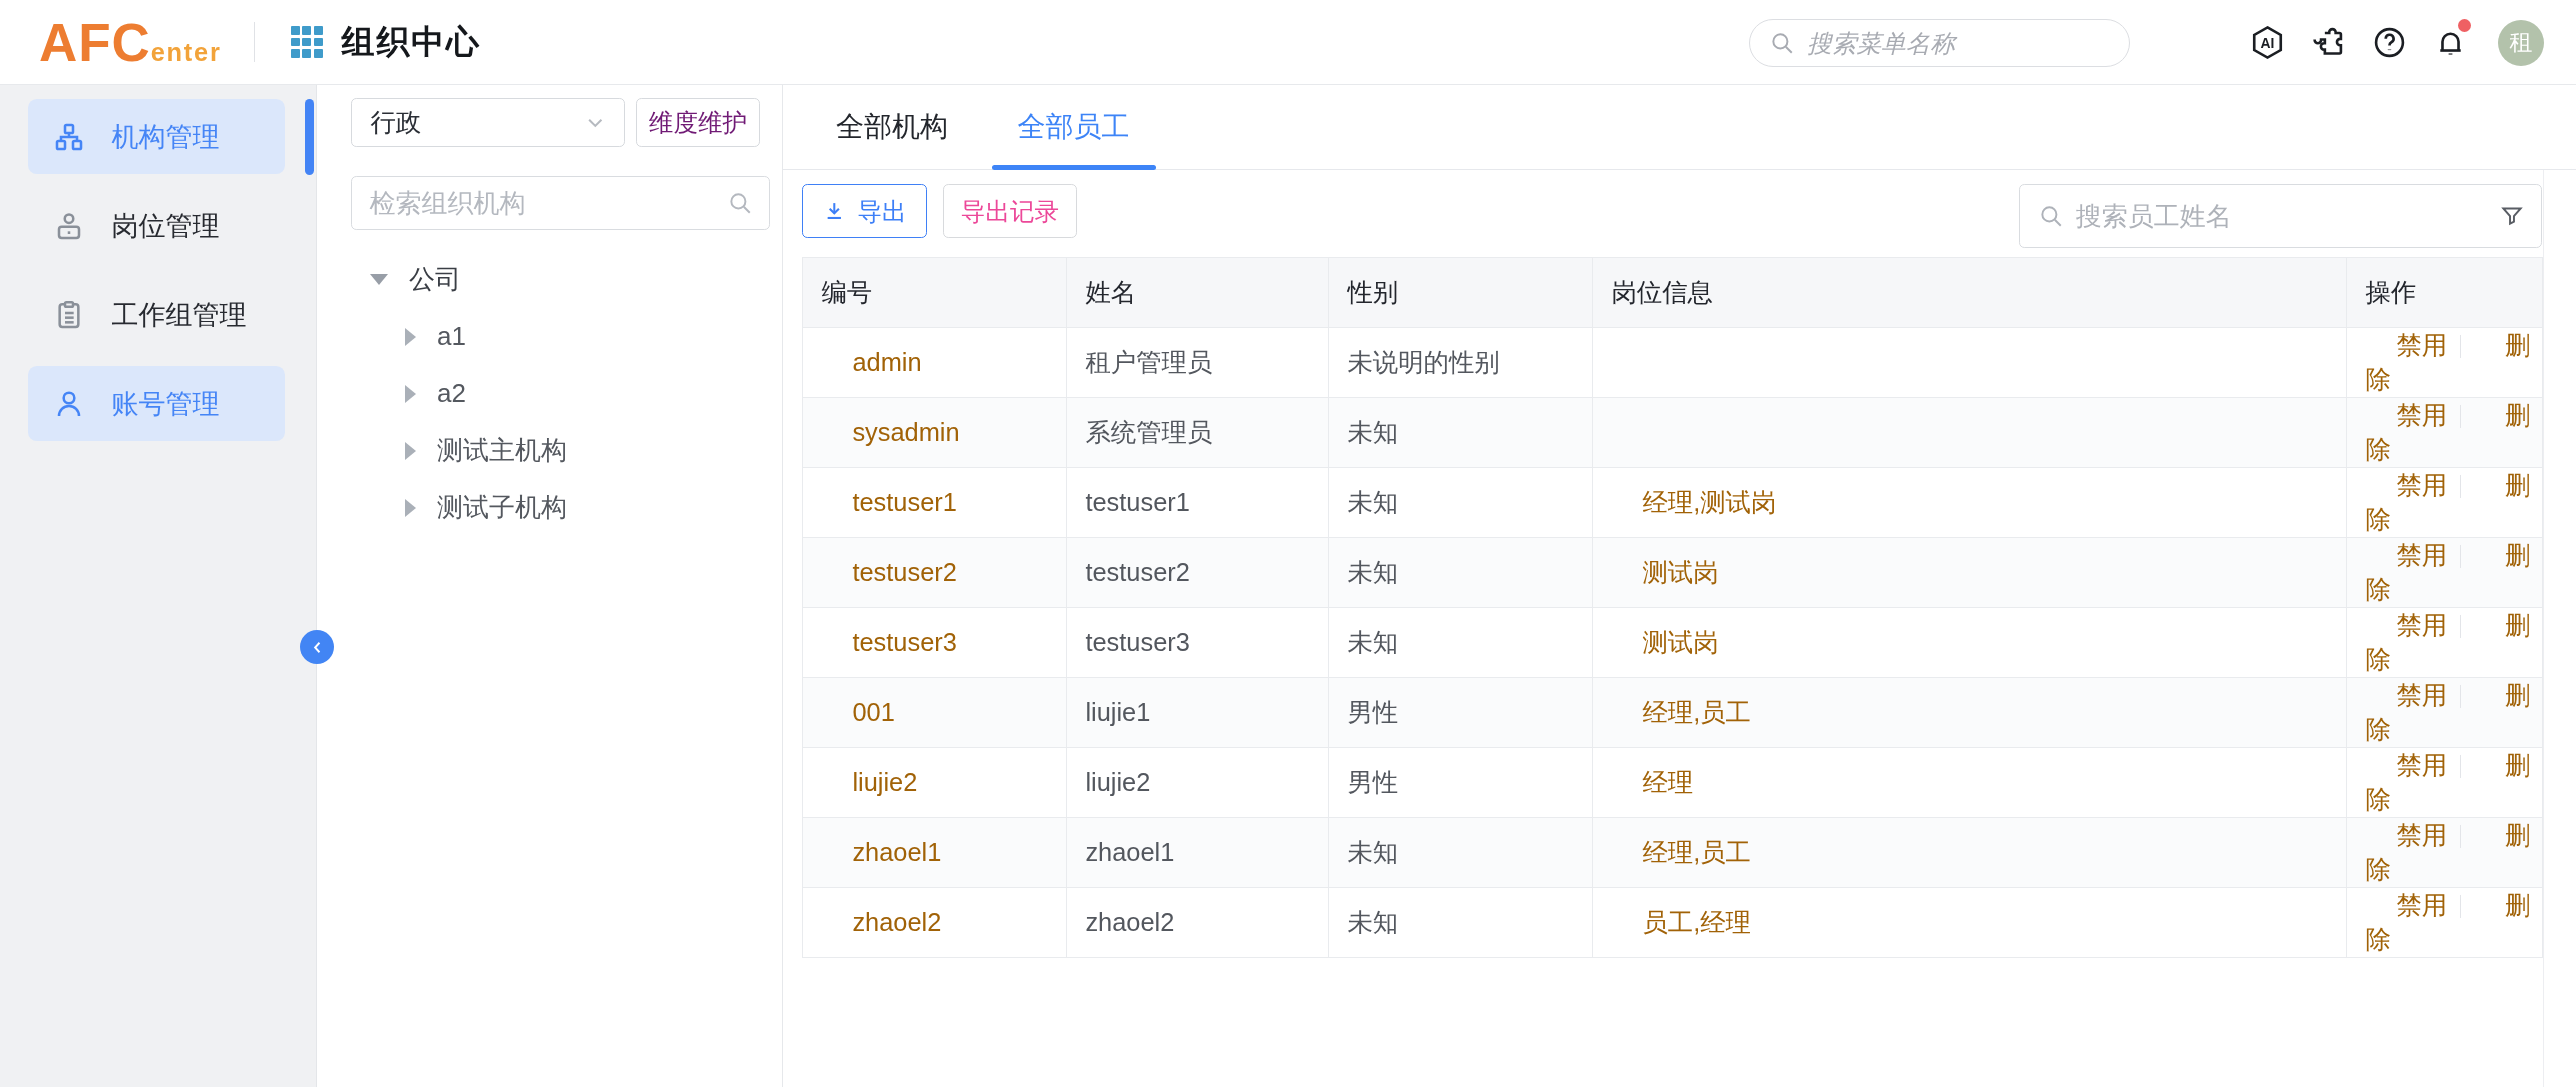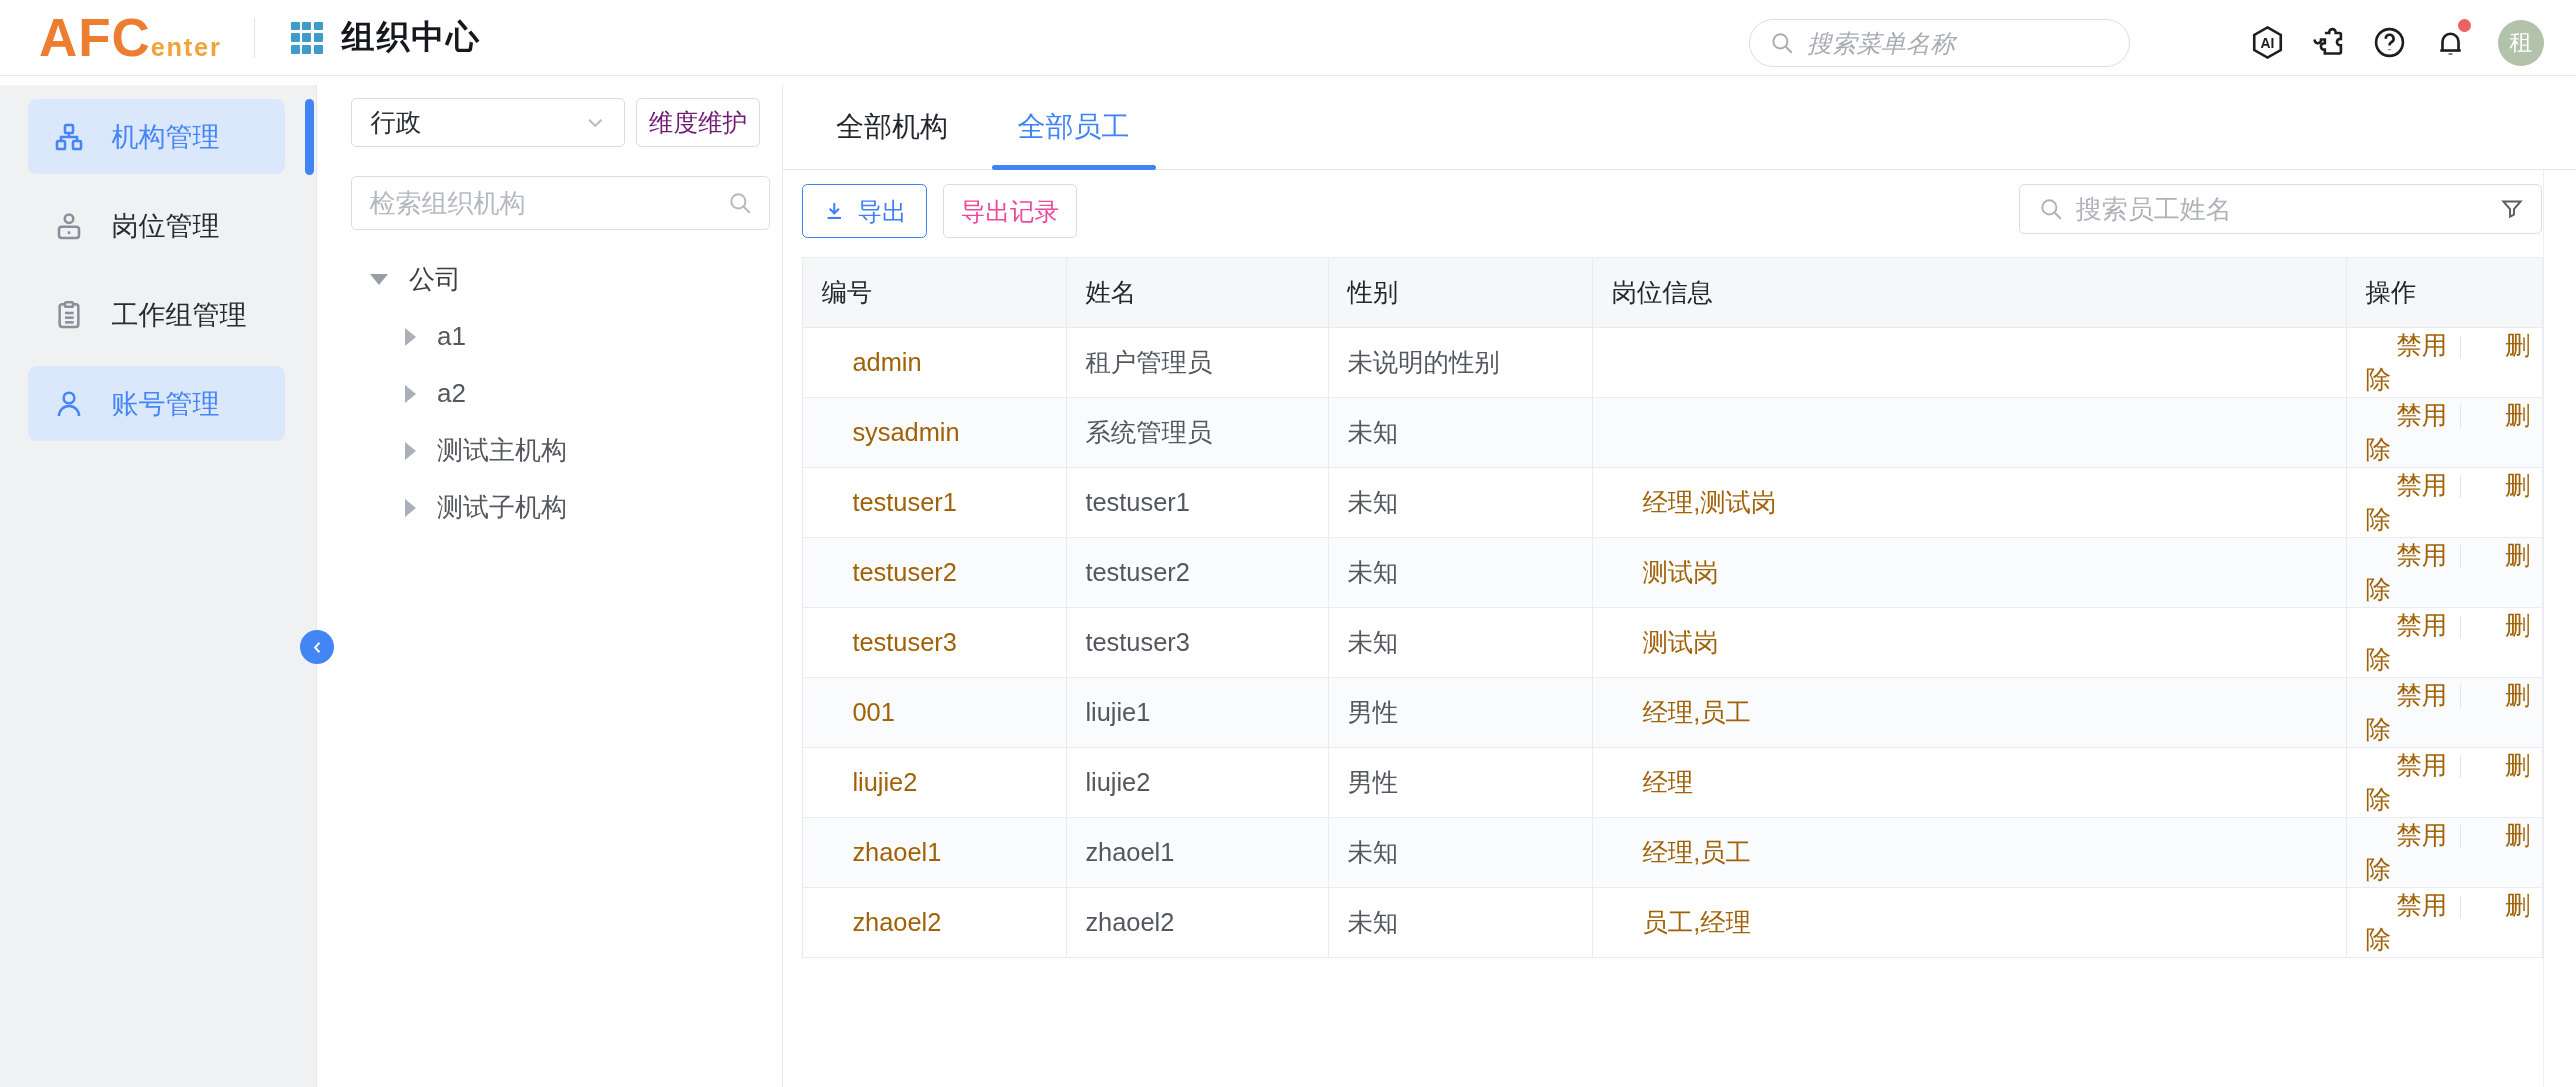--- a/index.html
+++ b/index.html
@@ -1,21 +1,21 @@
 <!DOCTYPE html>
 <html style="font-size:14px"><head>
 <meta charset="utf-8">
 <style>
   * { margin:0; padding:0; box-sizing:border-box; }
   html,body { width:2576px; height:1087px; overflow:hidden; background:#fff;
     font-family:"Liberation Sans","DejaVu Sans",sans-serif; }
   .app { position:relative; width:2576px; height:1087px; }
 
   
-  .topbar { position:absolute; left:0; top:0; width:2576px; height:76px;
+  .topbar { position:absolute; left:0; top:0; width:2576px; height:85px;
     background:#fff; border-bottom:0.9px solid #e7e9ec; display:flex; align-items:center; z-index:5; }
   .logo { margin-left:39px; display:flex; align-items:baseline; cursor:pointer; }
   .logo-main { font-size:53px; font-weight:bold; color:#ed7d31; letter-spacing:0.9px; line-height:1; }
   .logo-sub  { font-size:25.4px; font-weight:bold; color:#f2a33a; letter-spacing:1.8px; }
   .hdr-divider { width:0.9px; height:40px; background:#e0e2e6; margin:0 36px 0 32px; }
   .grid-icon { width:32px; height:32px; display:grid; grid-template-columns:repeat(3,1fr);
     grid-template-rows:repeat(3,1fr); gap:2.6px; margin-right:19px; }
   .grid-icon i { background:#3f9bca; border-radius:0.9px; }
   .app-title { font-size:33px; font-weight:bold; color:#15181c; letter-spacing:1.8px; }
   .menu-search { position:absolute; left:1749px; top:19px; width:381px; height:48px;
@@ -75,21 +75,21 @@
     font-size:28px; color:#23262c; cursor:pointer; margin-right:17.5px; }
   .tab.active { color:#3d84f7; }
   .tab.active::after { content:""; position:absolute; left:0; right:0; bottom:-0.9px; height:5.3px;
     background:#3d84f7; border-radius:2.6px; }
 
   .toolbar { position:absolute; left:0; top:85px; width:100%; height:87px; }
   .btn { position:absolute; top:14px; height:54px; border-radius:5.3px; background:#fff;
     display:flex; align-items:center; justify-content:center; cursor:pointer; font-size:24.6px; }
   .btn-export { left:19px; width:125px; border:0.9px solid #3f80f6; color:#3d7ff7; gap:10.5px; }
   .btn-records { left:160px; width:134px; border:0.9px solid #d8dadd; color:#ec4899; }
-  .emp-search { position:absolute; left:1236px; top:14px; width:523px; height:50px;
+  .emp-search { position:absolute; left:1236px; top:14px; width:523px; height:64px;
     border:0.9px solid #d9dce0; border-radius:5.3px; display:flex; align-items:center;
     justify-content:space-between; padding:0 16px 0 17.5px; cursor:text; background:#fff; }
   .emp-search .left { display:flex; align-items:center; gap:12.3px; }
   .emp-search .ph { font-size:26px; color:#aeb2b9; }
 
   table.emp { position:absolute; left:19px; top:172px; width:1740px; border-collapse:collapse; table-layout:fixed; }
   table.emp th, table.emp td { border:0.9px solid #e9ebee; height:70px; padding:0 0 0 18.4px;
     text-align:left; font-weight:normal; font-size:25.4px; vertical-align:middle; }
   table.emp thead th { background:#f6f7f9; color:#23262d; }
   table.emp tbody tr:nth-child(even) td { background:#fafbfc; }

